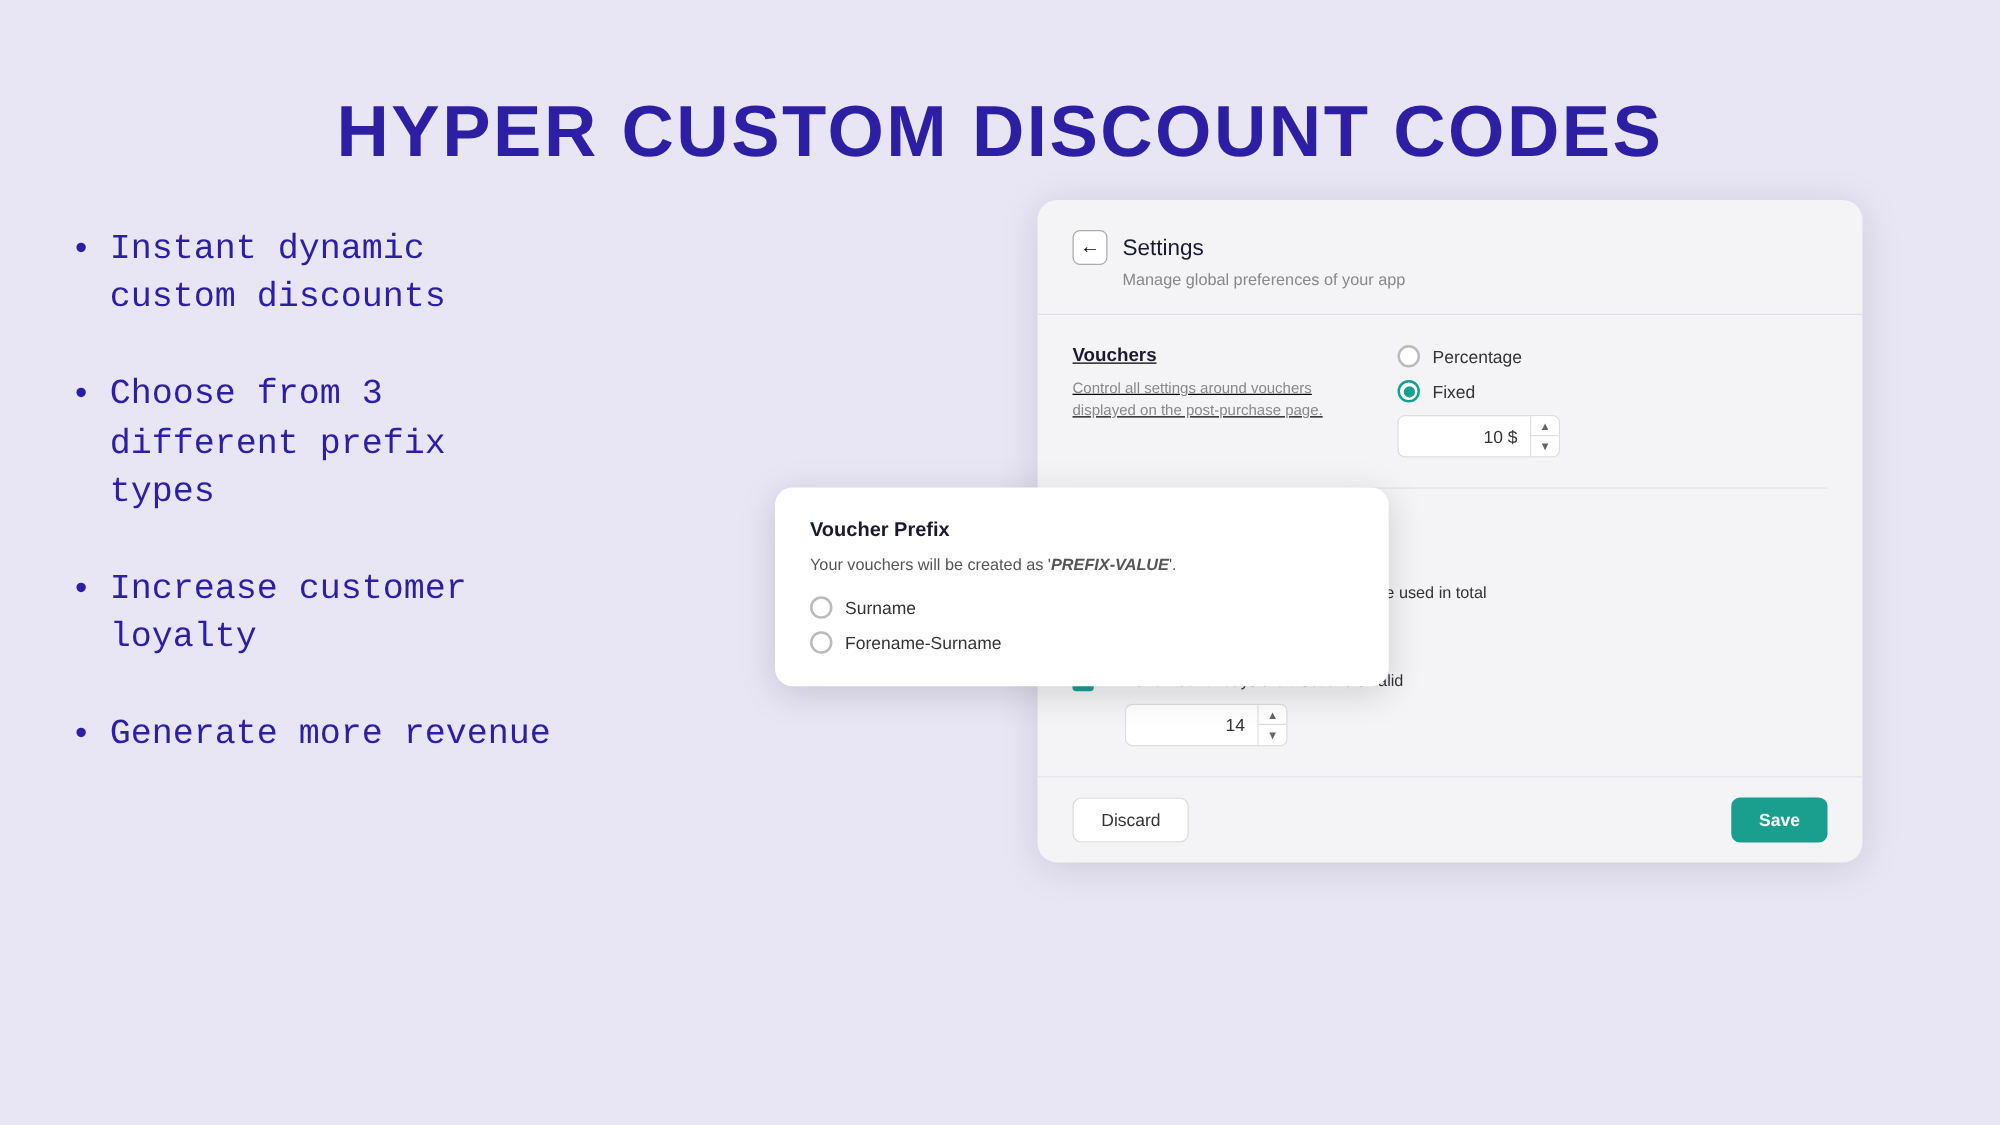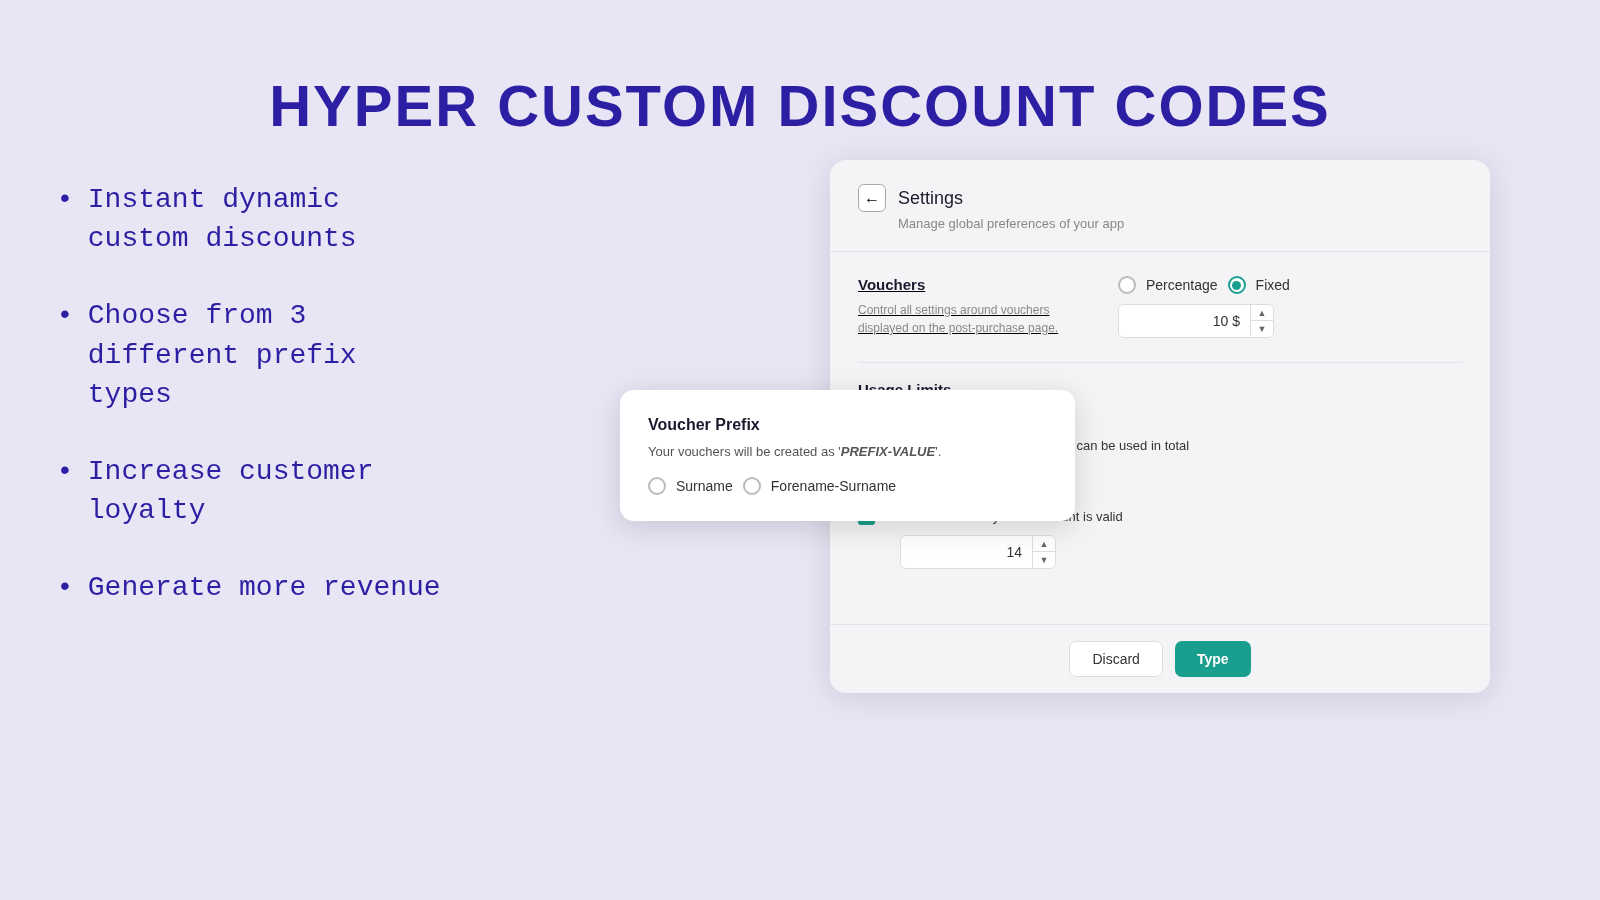--- a/index.html
+++ b/index.html
@@ -125,21 +125,21 @@
       color: #888;
       line-height: 1.5;
     }
 
     .voucher-type-section {
       flex: 1;
     }
 
     .radio-group {
       display: flex;
-      flex-direction: row;
+      flex-direction: column;
       gap: 10px;
     }
 
     .radio-item {
       display: flex;
       align-items: center;
       gap: 10px;
       cursor: pointer;
     }
 
@@ -174,21 +174,21 @@
     }
 
     .number-input-row {
       display: flex;
       align-items: center;
       margin-top: 10px;
       background: white;
       border: 1px solid #ddd;
       border-radius: 6px;
       overflow: hidden;
-      width: 156px;
+      width: 130px;
     }
 
     .number-display {
       flex: 1;
       text-align: right;
       padding: 6px 10px;
       font-size: 14px;
       color: #333;
       border: none;
       outline: none;
@@ -216,21 +216,21 @@
 
     .stepper-btn:first-child {
       border-bottom: 1px solid #ddd;
     }
 
     
     .voucher-prefix-card {
       position: absolute;
       left: 620px;
       top: 390px;
-      width: 455px;
+      width: 491px;
       background: white;
       border-radius: 14px;
       box-shadow: 0 6px 30px rgba(0,0,0,0.15);
       padding: 26px 28px;
       z-index: 10;
     }
 
     .prefix-title {
       font-size: 16px;
       font-weight: 700;
@@ -285,25 +285,24 @@
       font-weight: 700;
     }
 
     .checkbox-label {
       font-size: 13px;
       color: #333;
     }
 
     .footer-buttons {
       display: flex;
-      justify-content: center;
+      justify-content: space-between;
       gap: 12px;
       padding: 16px 28px;
       border-top: 1px solid #e2e2ea;
-      margin-top: 31px;
     }
 
     .discard-btn {
       padding: 9px 22px;
       border: 1.5px solid #ddd;
       border-radius: 7px;
       background: white;
       font-size: 14px;
       color: #333;
       cursor: pointer;
@@ -412,21 +411,21 @@
         <div class="stepper-btns">
           <button class="stepper-btn">▲</button>
           <button class="stepper-btn">▼</button>
         </div>
       </div>
     </div>
   </div>
 
   <div class="footer-buttons">
     <button class="discard-btn">Discard</button>
-    <button class="save-btn">Type</button>
+    <button class="save-btn">Save</button>
   </div>
 </div>
 
 <div class="voucher-prefix-card">
   <div class="prefix-title">Voucher Prefix</div>
   <div class="prefix-desc">
     <span>Your vouchers will be created as '</span><em>PREFIX-VALUE</em><span>'.</span>
   </div>
   <div class="radio-group">
     <div class="radio-item">

